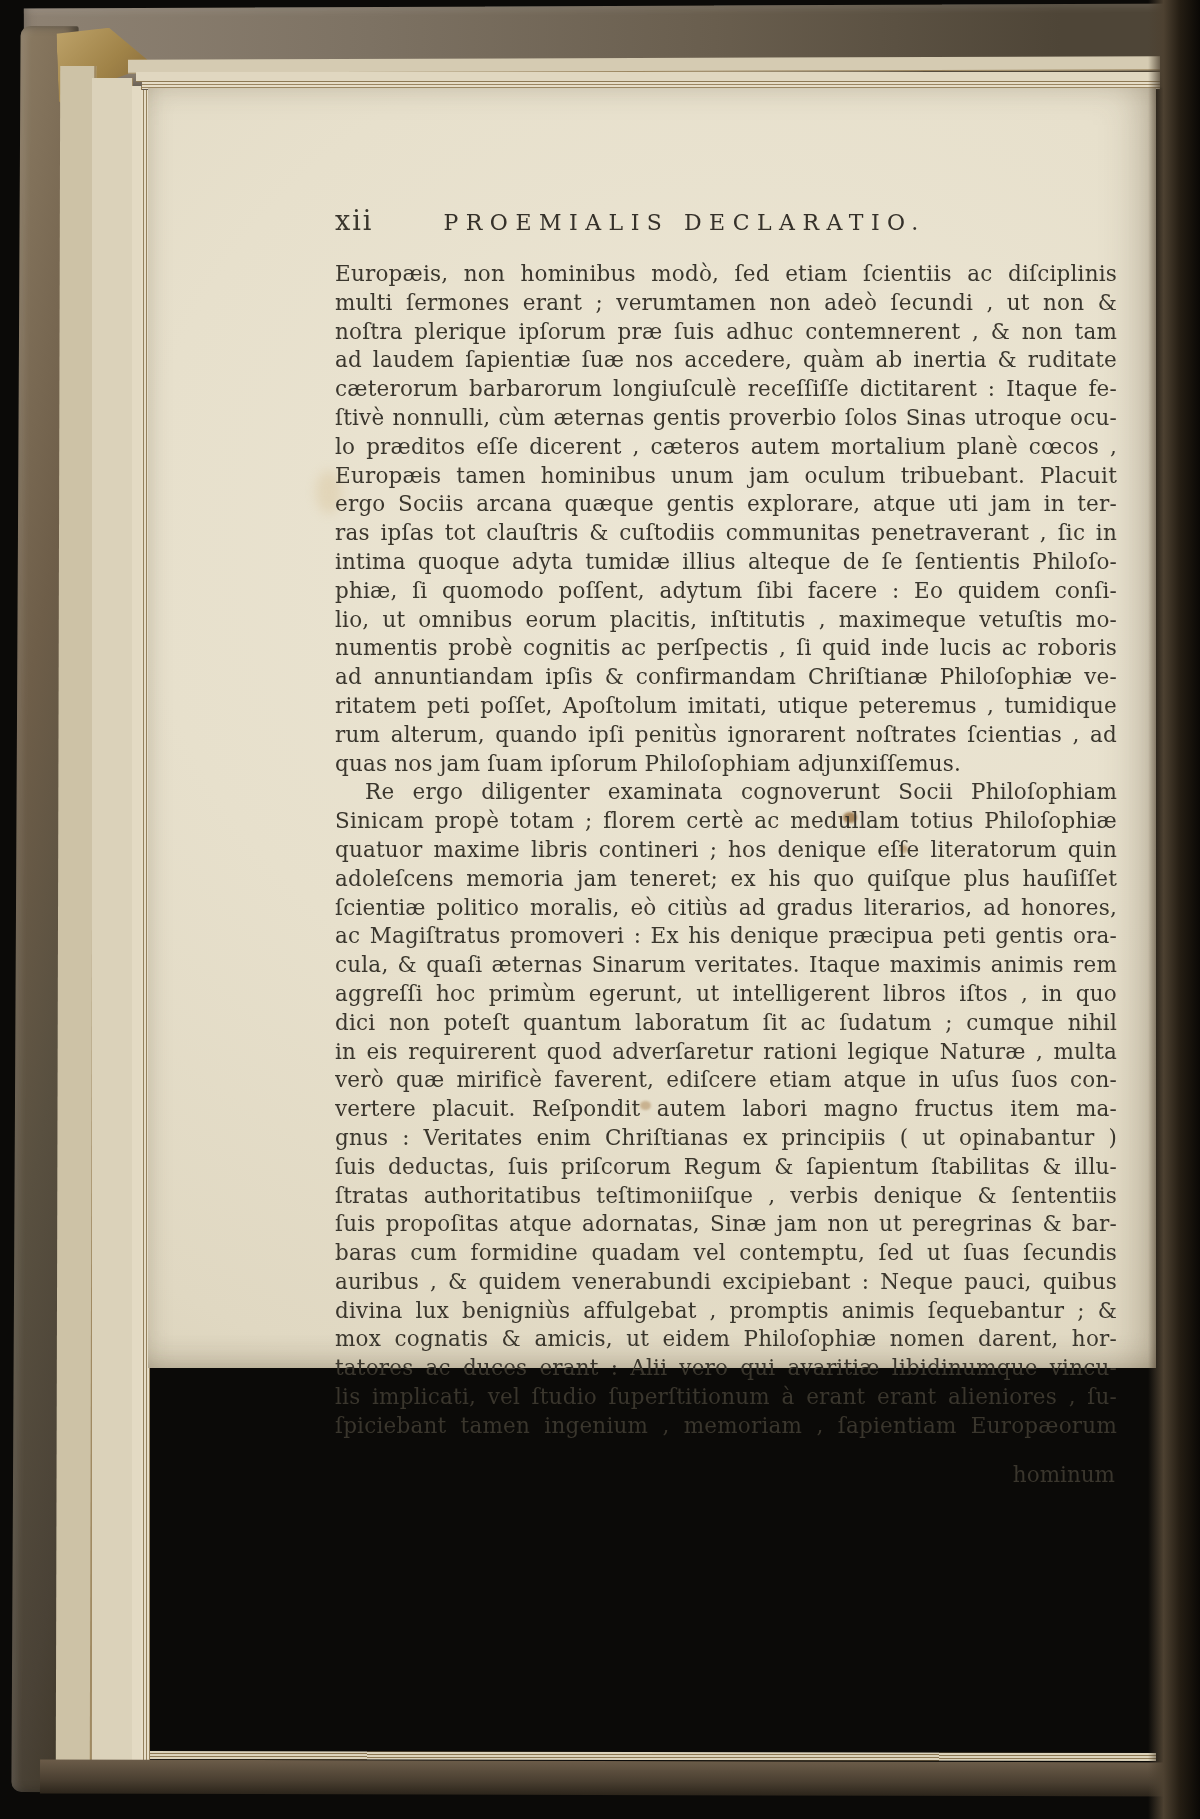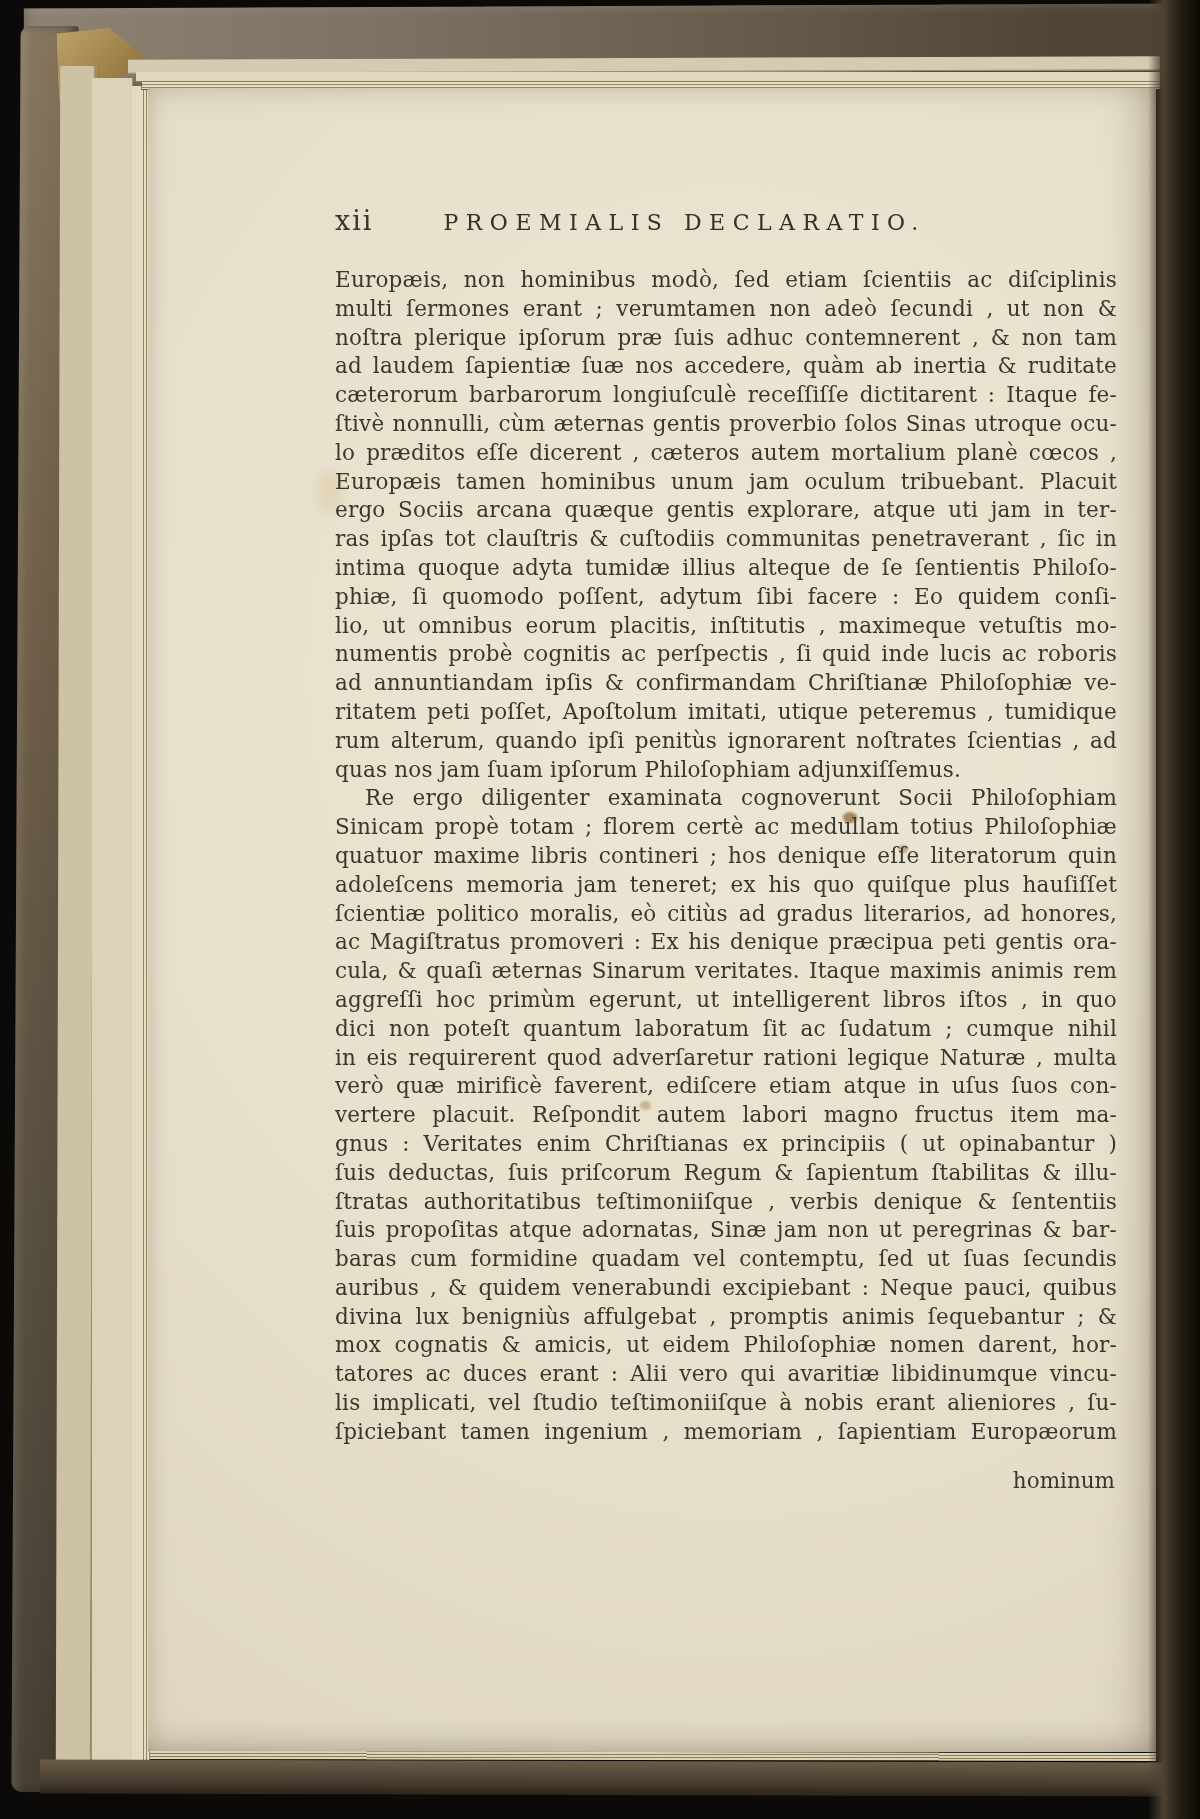--- a/index.html
+++ b/index.html
@@ -43,38 +43,38 @@
   .t3 { left:142px; top:82px; width:1018px; height:7px;
         background:repeating-linear-gradient(to bottom,#e6ddc7 0 2px,#9a8560 2px 3px); }
   
   .b1 { left:150px; top:1752px; width:1006px; height:8px;
         background:repeating-linear-gradient(to bottom,#dcd3bb 0 2px,#8d7954 2px 3px); transform:rotate(.1deg); }
   .b2 { left:40px; top:1761px; width:1132px; height:34px;
         background:linear-gradient(to bottom,#6b5c49,#4a3f31 60%,#2c251b); transform:rotate(.15deg); }
 
   
   .page {
-    left:148px; top:88px; width:1008px; height:1664px;
+    left:148px; top:88px; width:1008px; height:1280px;
     background:radial-gradient(130% 90% at 58% 35%, #ece6d5 0%, #e7e0cc 45%, #e0d8c2 78%, #d6cdb4 100%);
     box-shadow:inset -26px 0 46px -18px rgba(74,58,34,.38),
                inset 0 -18px 30px -16px rgba(74,58,34,.25),
                inset 14px 6px 30px -18px rgba(74,58,34,.20);
   }
   
   .gutter {
     left:1148px; top:0; width:52px; height:1819px;
     background:linear-gradient(to right, rgba(20,15,8,0) 0%, #4d4131 30%, #241d13 62%, #0a0805 100%);
   }
 
   .text-block { left:187px; top:117px; width:782px; color:#3a362d; }
   .page-header { position:static; display:flex; align-items:baseline; height:46px; }
   .folio { position:static; font-size:27px; letter-spacing:2px; }
   .running-title { position:static; margin-left:70px; font-size:22px; letter-spacing:7.5px; color:#35312a; white-space:nowrap; }
 
-  .body { position:static; display:block; margin-top:15px; }
+  .body { position:static; display:block; margin-top:9px; }
   .line {
     position:static; display:block;
     font-size:21.5px; line-height:28.8px; height:28.8px;
     letter-spacing:.2px;
     text-align:justify; text-align-last:justify; text-justify:inter-word;
     overflow:hidden;
   }
   .line.flush  { text-align-last:left; }
   .line.indent { padding-left:30px; }
   .catchword-row { position:static; display:block; text-align:right; font-size:21.5px; line-height:28.8px; padding-right:2px;margin-top:20px; }
@@ -147,21 +147,21 @@
           <div class="line">vertere placuit.  Reſpondit autem labori magno fructus item ma-</div>
           <div class="line">gnus : Veritates enim Chriſtianas ex principiis ( ut opinabantur )</div>
           <div class="line">ſuis deductas, ſuis priſcorum Regum &amp; ſapientum ſtabilitas &amp; illu-</div>
           <div class="line">ſtratas authoritatibus teſtimoniiſque , verbis denique &amp; ſententiis</div>
           <div class="line">ſuis propoſitas atque adornatas, Sinæ jam non ut peregrinas &amp; bar-</div>
           <div class="line">baras cum formidine quadam vel contemptu, ſed ut ſuas ſecundis</div>
           <div class="line">auribus , &amp; quidem venerabundi excipiebant : Neque pauci, quibus</div>
           <div class="line">divina lux benigniùs affulgebat , promptis animis ſequebantur ; &amp;</div>
           <div class="line">mox cognatis &amp; amicis, ut eidem Philoſophiæ nomen darent, hor-</div>
           <div class="line">tatores ac duces erant : Alii vero qui avaritiæ libidinumque vincu-</div>
-          <div class="line">lis implicati, vel ſtudio teſtimoniiſque à nobis erant alieniores , ſu-</div>
+          <div class="line">lis implicati, vel ſtudio ſuperſtitionum à erant erant alieniores , ſu-</div>
           <div class="line">ſpiciebant tamen ingenium , memoriam , ſapientiam Europæorum</div>
         </div>
       <div class="catchword-row">
         <span class="catchword">hominum</span>
       </div>
     </div>
   </div>
 
   <div class="b1"></div>
   <div class="b2"></div>

